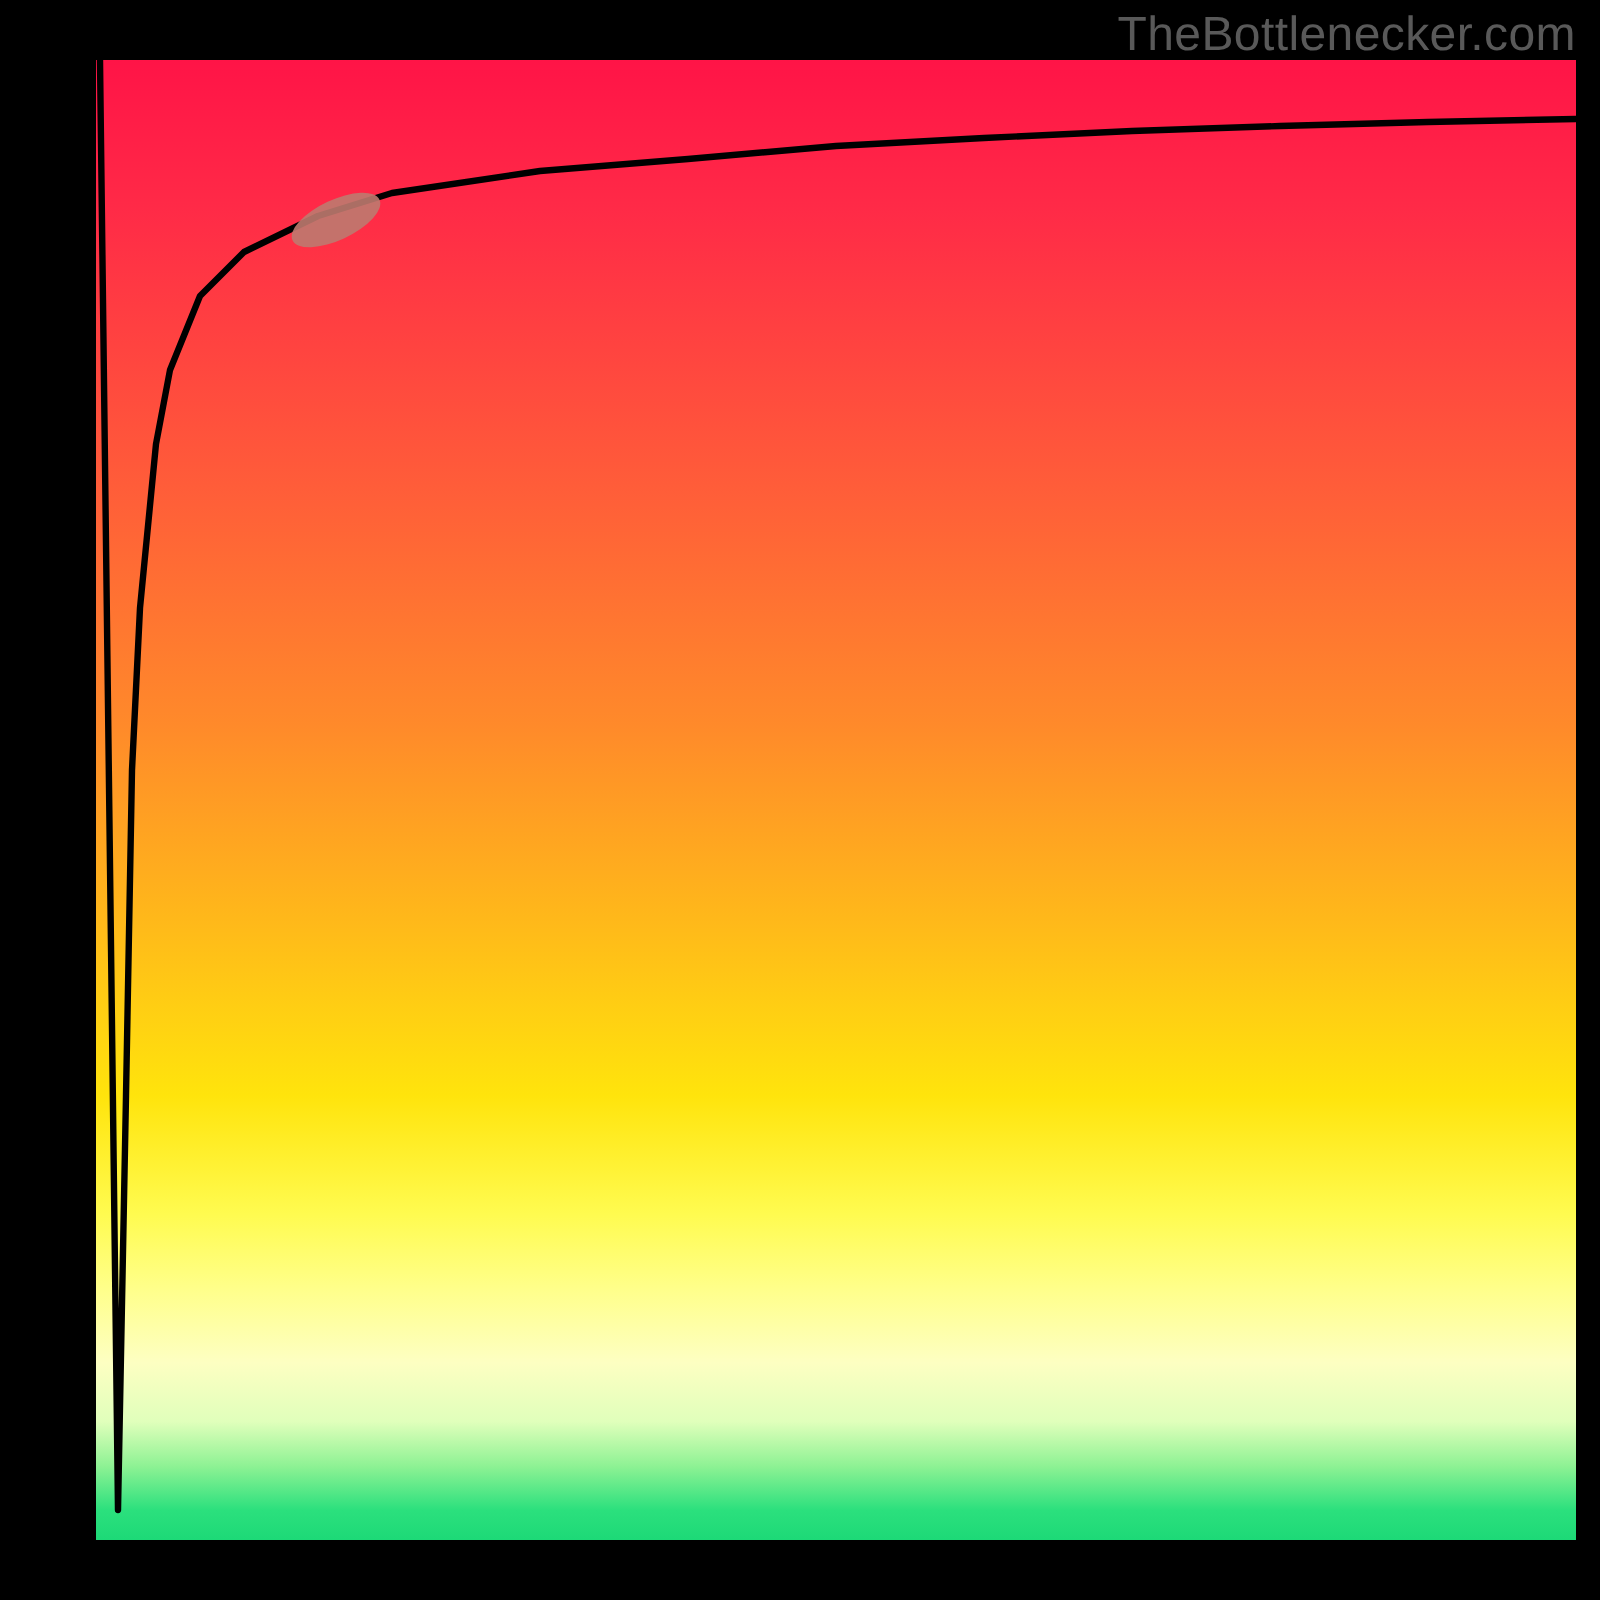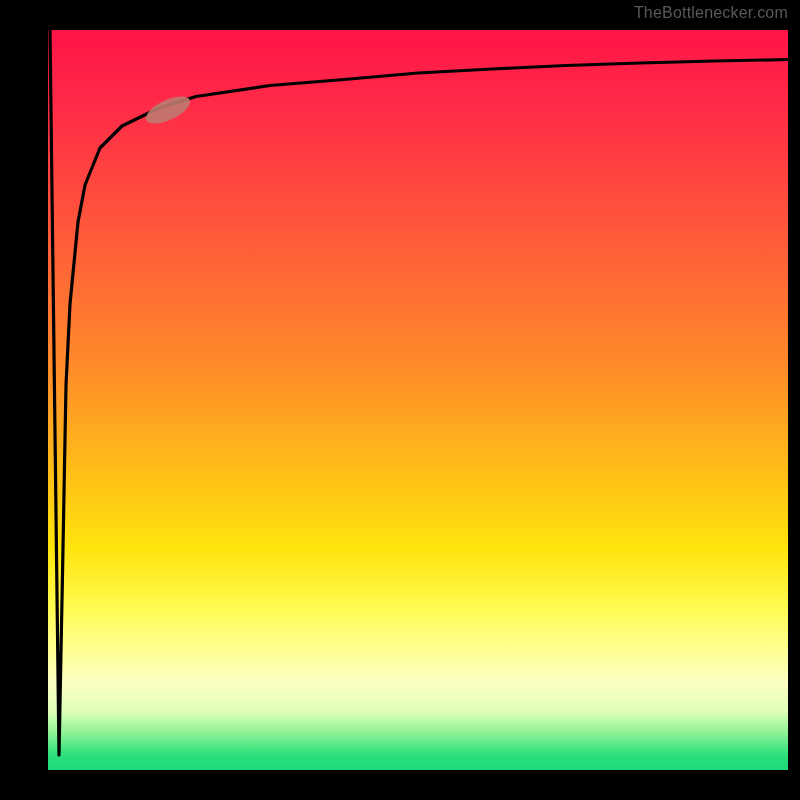--- a/index.html
+++ b/index.html
@@ -14,21 +14,21 @@
   .wrap {
     position: relative;
     width: 800px;
     height: 800px;
   }
   .watermark {
     position: absolute;
     top: 4px;
     right: 12px;
     color: #595959;
-    font-size: 16px;
+    font-size: 24px;
     font-weight: 500;
     letter-spacing: 0.2px;
     z-index: 3;
   }
   
   .plot {
     position: absolute;
     left: 48px;
     top: 30px;
     width: 740px;

